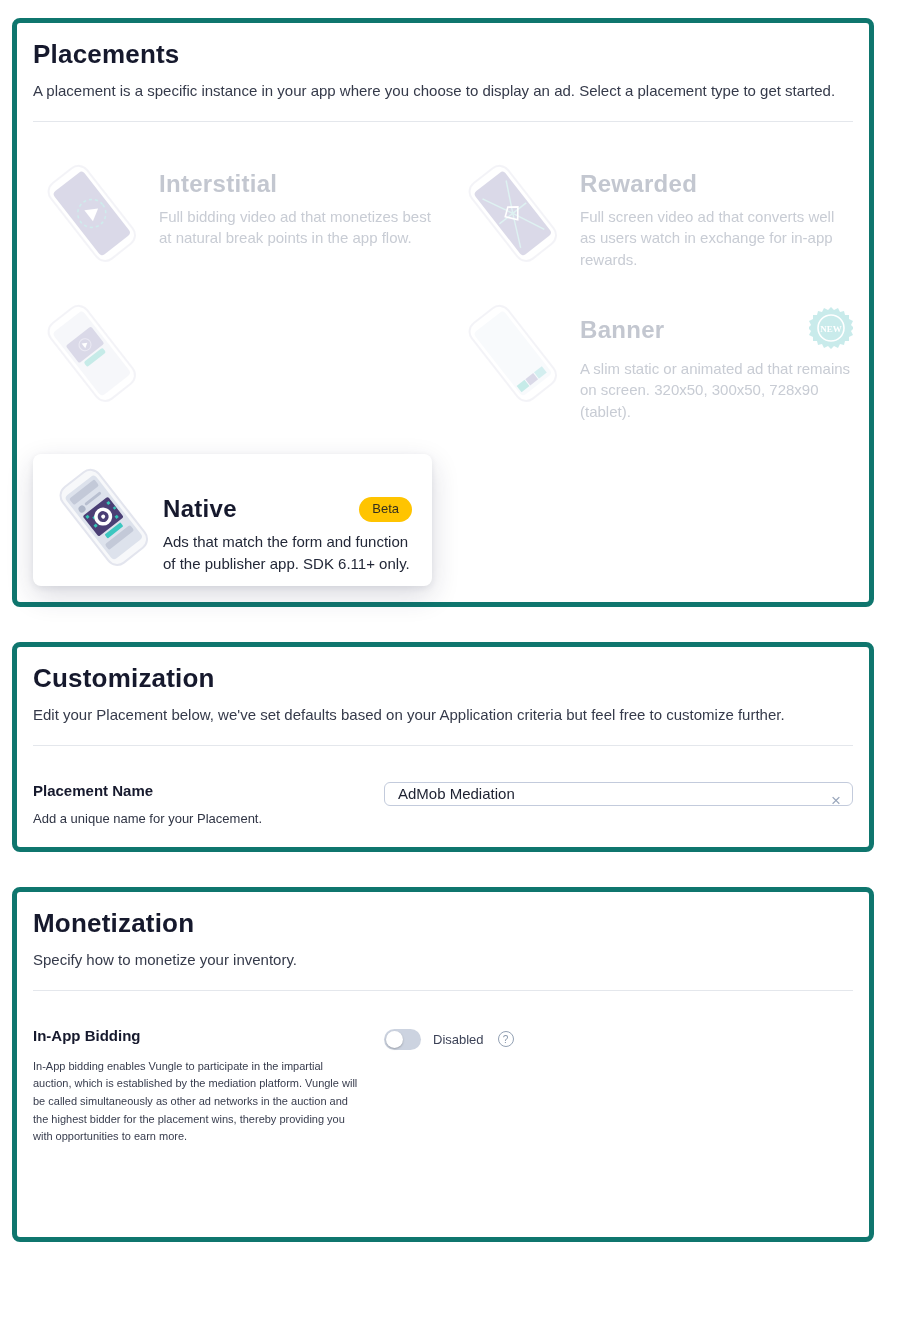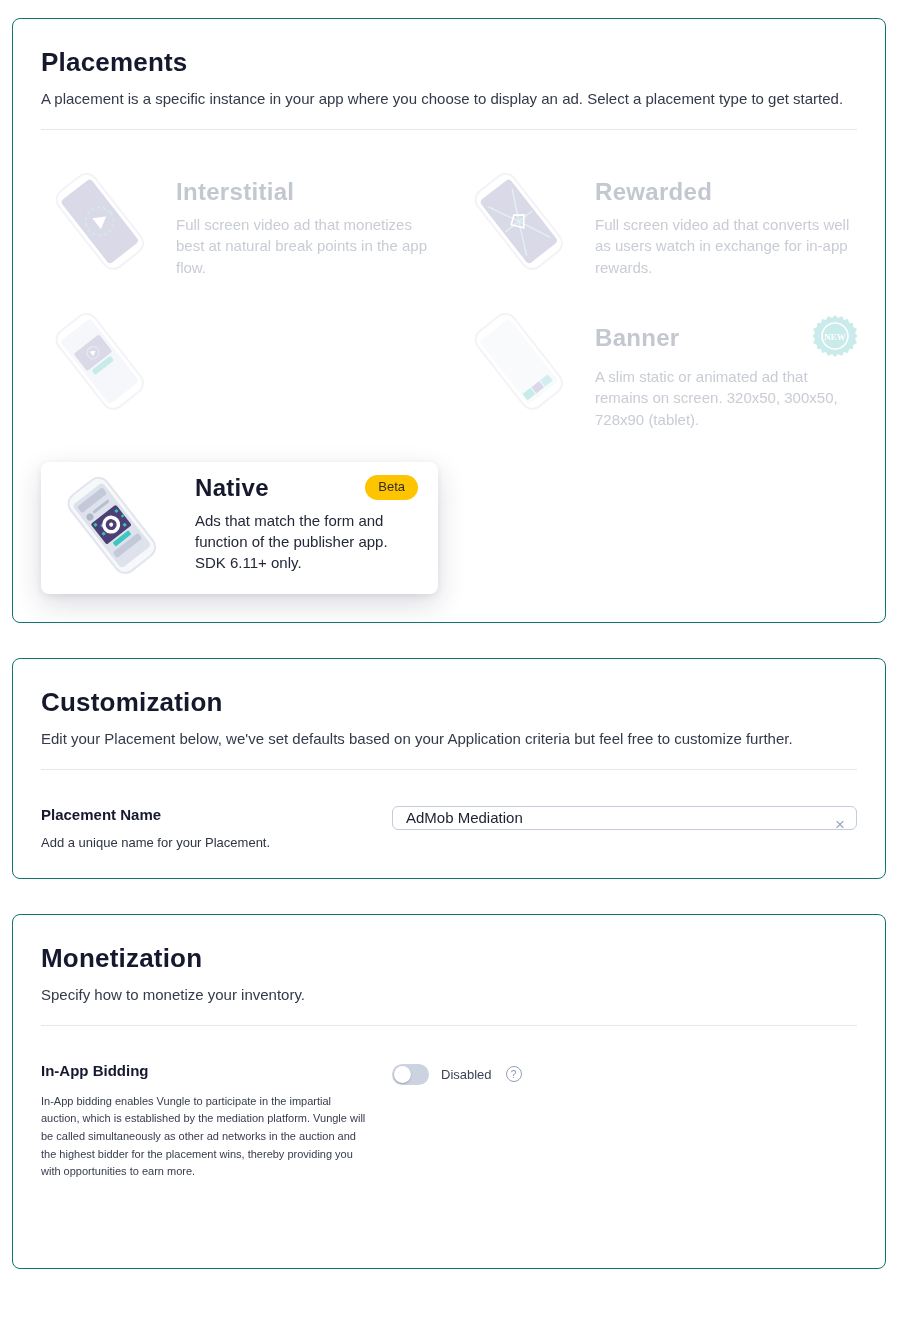--- a/index.html
+++ b/index.html
@@ -5,24 +5,24 @@
   * { box-sizing: border-box; margin: 0; padding: 0; }
   html,body { background:#ffffff; }
   body {
     width: 898px;
     font-family: "Liberation Sans", "DejaVu Sans", sans-serif;
     color: #16192d;
     padding-top: 18px;
   }
   .card {
     background:#fff;
-    border:1px solid #0f766e;
+    border:5px solid #0f766e;
     border-radius:8px;
-    margin:0 12px 35px 12px;
-    padding:28px;
+    margin:0 24px 35px 12px;
+    padding:16px;
   }
   .card-placements  { min-height:567px; }
   .card-custom      { min-height:210px; }
   .card-monetize    { min-height:355px; }
 
   h1.section-title {
     font-size:26px;
     font-weight:700;
     color:#16192d;
     letter-spacing:.2px;
@@ -39,21 +39,21 @@
   .placement-grid {
     display:grid;
     grid-template-columns:1fr 1fr;
     column-gap:22px;
     row-gap:32px;
     margin-top:40px;
   }
   .placement-item {
     display:flex;
     align-items:flex-start;
-    gap:19px;
+    gap:10px;
     min-height:105px;
   }
   .placement-item .phone { flex:0 0 116px; }
   .placement-item.disabled .phone svg { opacity:.5; }
   .pi-text { flex:1; padding-top:8px; }
   .pi-title-row { display:flex; align-items:center; justify-content:space-between; }
   .pi-title {
     font-size:24px;
     font-weight:700;
     letter-spacing:.3px;
@@ -67,22 +67,22 @@
   }
   .disabled .pi-desc { color:#c8ccd4; }
 
   
   .native-card {
     background:#fff;
     border-radius:8px;
     box-shadow:0 10px 28px rgba(30,34,70,.16), 0 2px 6px rgba(30,34,70,.08);
     padding:12px 20px 12px 12px;
     display:flex;
-    align-items:flex-start;
-    gap:26px;
+    align-items:flex-end;
+    gap:2px;
     min-height:113px;
   }
   .native-card .pi-text { padding-top:0; }
   .native-card .pi-title { color:#16192d; }
   .native-card .pi-desc { color:#232838; max-width:330px; }
 
   .badge-beta {
     background:#ffc400;
     color:#332f20;
     font-size:13px;
@@ -187,21 +187,21 @@
             <rect x="40" y="12" width="38" height="80" rx="4" fill="#b7b5d2"></rect>
             <circle cx="59" cy="52" r="14" fill="none" stroke="#9fdcdc" stroke-width="1.5" stroke-dasharray="3 3"></circle>
             <polygon points="55,45 67,52 55,59" fill="#ffffff"></polygon>
           </g>
         </svg>
       </span>
       <div class="pi-text">
         <div class="pi-title-row">
           <span class="pi-title">Interstitial</span>
         </div>
-        <p class="pi-desc">Full screen video ad that monetizes best at natural break points in the app flow.</p>
+        <p class="pi-desc">Full bidding video ad that monetizes best at natural break points in the app flow.</p>
       </div>
     </div>
 
     <div class="placement-item disabled">
       <span class="phone">
         <svg width="116" height="104" viewBox="0 0 116 104">
           <g transform="rotate(-38 58 52)">
             <rect x="36" y="4" width="46" height="96" rx="11" fill="#ffffff" stroke="#e9e9f1" stroke-width="2"></rect>
             <rect x="40" y="12" width="38" height="80" rx="4" fill="#b7b5d2"></rect>
             <g stroke="#bfe6e6" stroke-width="1.4">

